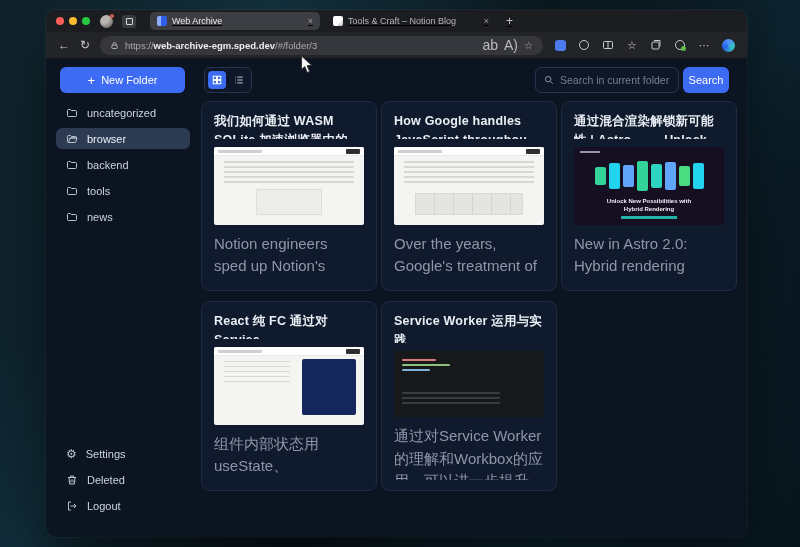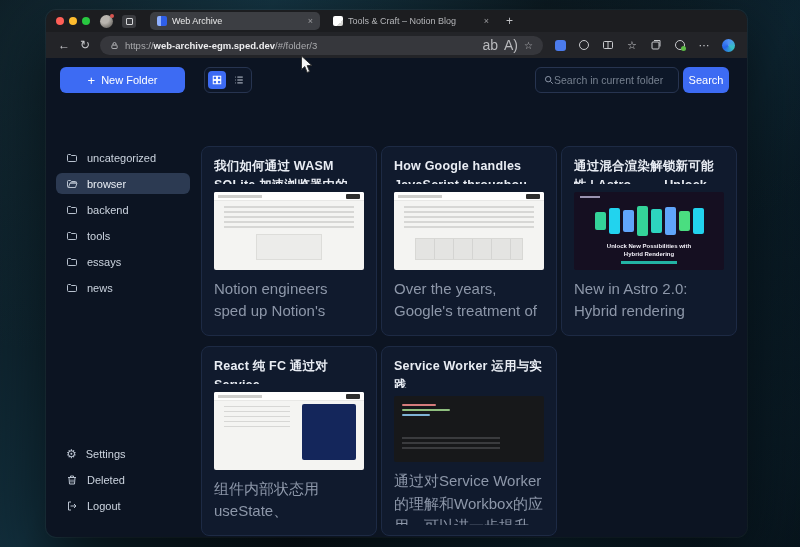--- a/index.html
+++ b/index.html
@@ -15,21 +15,21 @@
 
   
   .window {
     position:absolute; left:46px; top:10px; width:701px; height:527px;
     border-radius:10px; overflow:hidden;
     box-shadow:0 24px 70px rgba(0,0,0,.65), 0 0 0 1px rgba(255,255,255,.06);
     display:flex; flex-direction:column;
   }
 
   
-  .tabbar { height:22px; background:#1c1d20; display:flex; align-items:center; padding:0 10px; flex:0 0 auto; }
+  .tabbar { height:22px; background:#1c1d20; display:flex; align-items:center; padding:0 10px; flex:0 0 auto;text-decoration:underline; }
   .traffic { display:flex; gap:5px; margin-right:10px; }
   .traffic span { width:8px; height:8px; border-radius:50%; display:block; }
   .t-red { background:#ff5f57; } .t-yellow { background:#febc2e; } .t-green { background:#28c840; }
   .avatar { width:13px; height:13px; border-radius:50%; background:radial-gradient(circle at 35% 30%, #b9b5af 0 35%, #7d7a75 70%, #565450); position:relative; margin-right:9px; }
   .avatar::after { content:""; position:absolute; right:-1px; top:-1px; width:4px; height:4px; border-radius:50%; background:#d9544f; }
   .workspace-btn { width:14px; height:13px; border-radius:3px; background:#3a3b3f; margin-right:14px; display:flex; align-items:center; justify-content:center; }
   .workspace-btn i { width:7px; height:7px; border:1.3px solid #d6d7d9; border-radius:1px; display:block; }
   .tab { width:170px; height:18px; border-radius:5px; display:flex; align-items:center; gap:5px; padding:0 7px; margin-right:6px; font-size:9px; }
   .tab.active { background:#3c3e43; color:#e9e9ea; }
   .tab.inactive { color:#b4b5b8; }
@@ -57,26 +57,26 @@
   
   .app { flex:1; background:#0c1422; display:flex; flex-direction:column; position:relative; min-height:0; }
   .app-header { height:42px; display:flex; align-items:center; padding:8px 18px 6px 14px; flex:0 0 auto; }
   .btn-blue { background:#3d6bf3; color:#fff; border:none; border-radius:6px; font-size:11px; font-family:inherit; display:flex; align-items:center; justify-content:center; gap:6px; }
   .new-folder { width:125px; height:26px; }
   .new-folder .plus { font-size:13px; line-height:1; font-weight:400; }
   .toggles { margin-left:19px; display:flex; gap:4px; padding:3px; border:1px solid #273450; background:#0e1728; border-radius:6px; }
   .tgl { width:18px; height:18px; border-radius:4px; display:flex; align-items:center; justify-content:center; }
   .tgl.active { background:#3d6bf3; }
   .spacer { flex:1; }
-  .searchbox { width:144px; height:26px; border:1px solid #273450; background:#0d1728; border-radius:6px; display:flex; align-items:center; padding:0 8px; }
+  .searchbox { width:144px; height:26px; border:1px solid #273450; background:#0d1728; border-radius:6px; display:flex; align-items:center; gap:6px; padding:0 8px; }
   .searchbox input { flex:1; min-width:0; background:transparent; border:none; outline:none; color:#dfe5ee; font-size:10.5px; font-family:inherit; }
   .searchbox input::placeholder { color:#76808f; }
   .btn-search { width:46px; height:26px; margin-left:4px; }
 
-  .app-body { flex:1; display:flex; min-height:0;margin-top:45px; }
+  .app-body { flex:1; display:flex; min-height:0; }
   .sidebar { width:150px; flex:0 0 auto; display:flex; flex-direction:column; justify-content:space-between; padding:2px 6px 16px 10px; }
   .s-item { height:21px; margin-bottom:5px; display:flex; align-items:center; gap:9px; padding:0 10px; border-radius:6px; font-size:11px; color:#ccd4df; }
   .s-item.selected { background:#2c3a52; color:#e9eef5; }
   .s-item svg, .s-item .gl { flex:0 0 auto; color:#b9c2cf; }
   .s-item .gl { font-size:12px; line-height:1; }
 
   .main { flex:1; padding:1px 9px 0 5px; display:grid; grid-template-columns:repeat(3,176px); grid-auto-rows:190px; gap:10px 4px; align-content:start; }
   .card { background:#101a2d; border:1px solid #1d2a44; border-radius:8px; padding:10px 12px; overflow:hidden; display:flex; flex-direction:column; }
   .card-title { font-size:12.5px; font-weight:700; color:#e9edf4; line-height:1.55; letter-spacing:.2px;
     display:-webkit-box; -webkit-line-clamp:2; -webkit-box-orient:vertical; overflow:hidden; }
@@ -248,26 +248,20 @@
           <div class="s-item">
             <svg width="12" height="12" viewBox="0 0 24 24" fill="none" stroke="currentColor" stroke-width="2">
                 <path d="M3 7a2 2 0 0 1 2-2h4l2 2h8a2 2 0 0 1 2 2v8a2 2 0 0 1-2 2H5a2 2 0 0 1-2-2z"></path>
               </svg>
             <span>tools</span>
           </div>
           <div class="s-item">
             <svg width="12" height="12" viewBox="0 0 24 24" fill="none" stroke="currentColor" stroke-width="2">
                 <path d="M3 7a2 2 0 0 1 2-2h4l2 2h8a2 2 0 0 1 2 2v8a2 2 0 0 1-2 2H5a2 2 0 0 1-2-2z"></path>
               </svg>
-            <span>essays</span>
-          </div>
-          <div class="s-item">
-            <svg width="12" height="12" viewBox="0 0 24 24" fill="none" stroke="currentColor" stroke-width="2">
-                <path d="M3 7a2 2 0 0 1 2-2h4l2 2h8a2 2 0 0 1 2 2v8a2 2 0 0 1-2 2H5a2 2 0 0 1-2-2z"></path>
-              </svg>
             <span>news</span>
           </div>
         </div>
         <div>
           <div class="s-item">
             <span class="gl">⚙</span>
             <span>Settings</span>
           </div>
           <div class="s-item">
             <svg width="12" height="12" viewBox="0 0 24 24" fill="none" stroke="currentColor" stroke-width="2">

